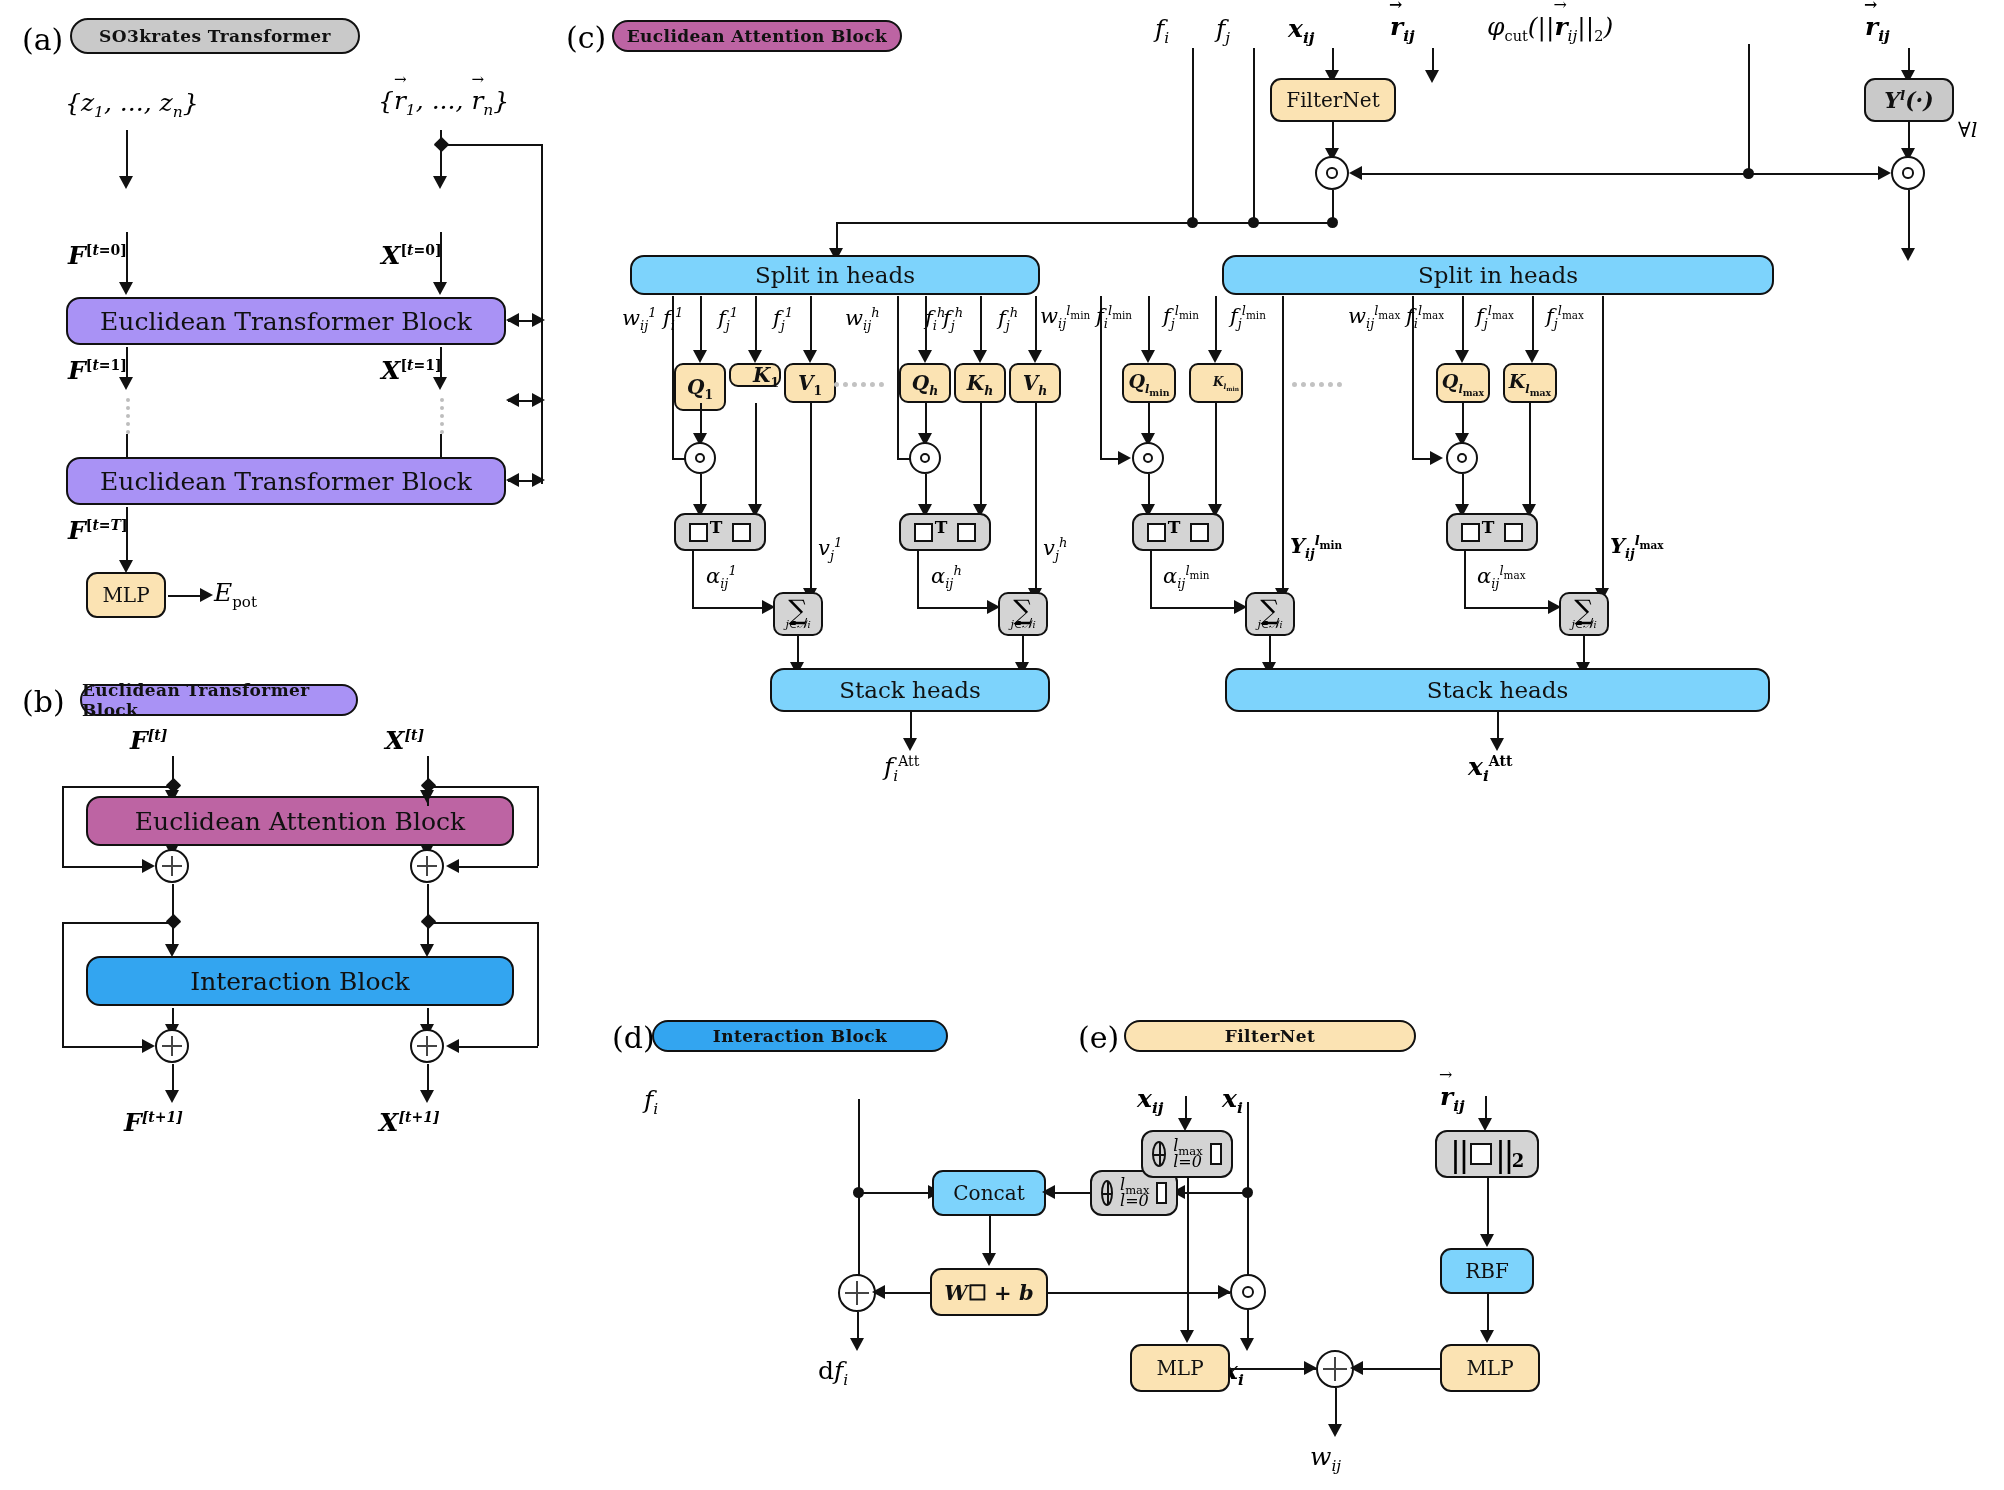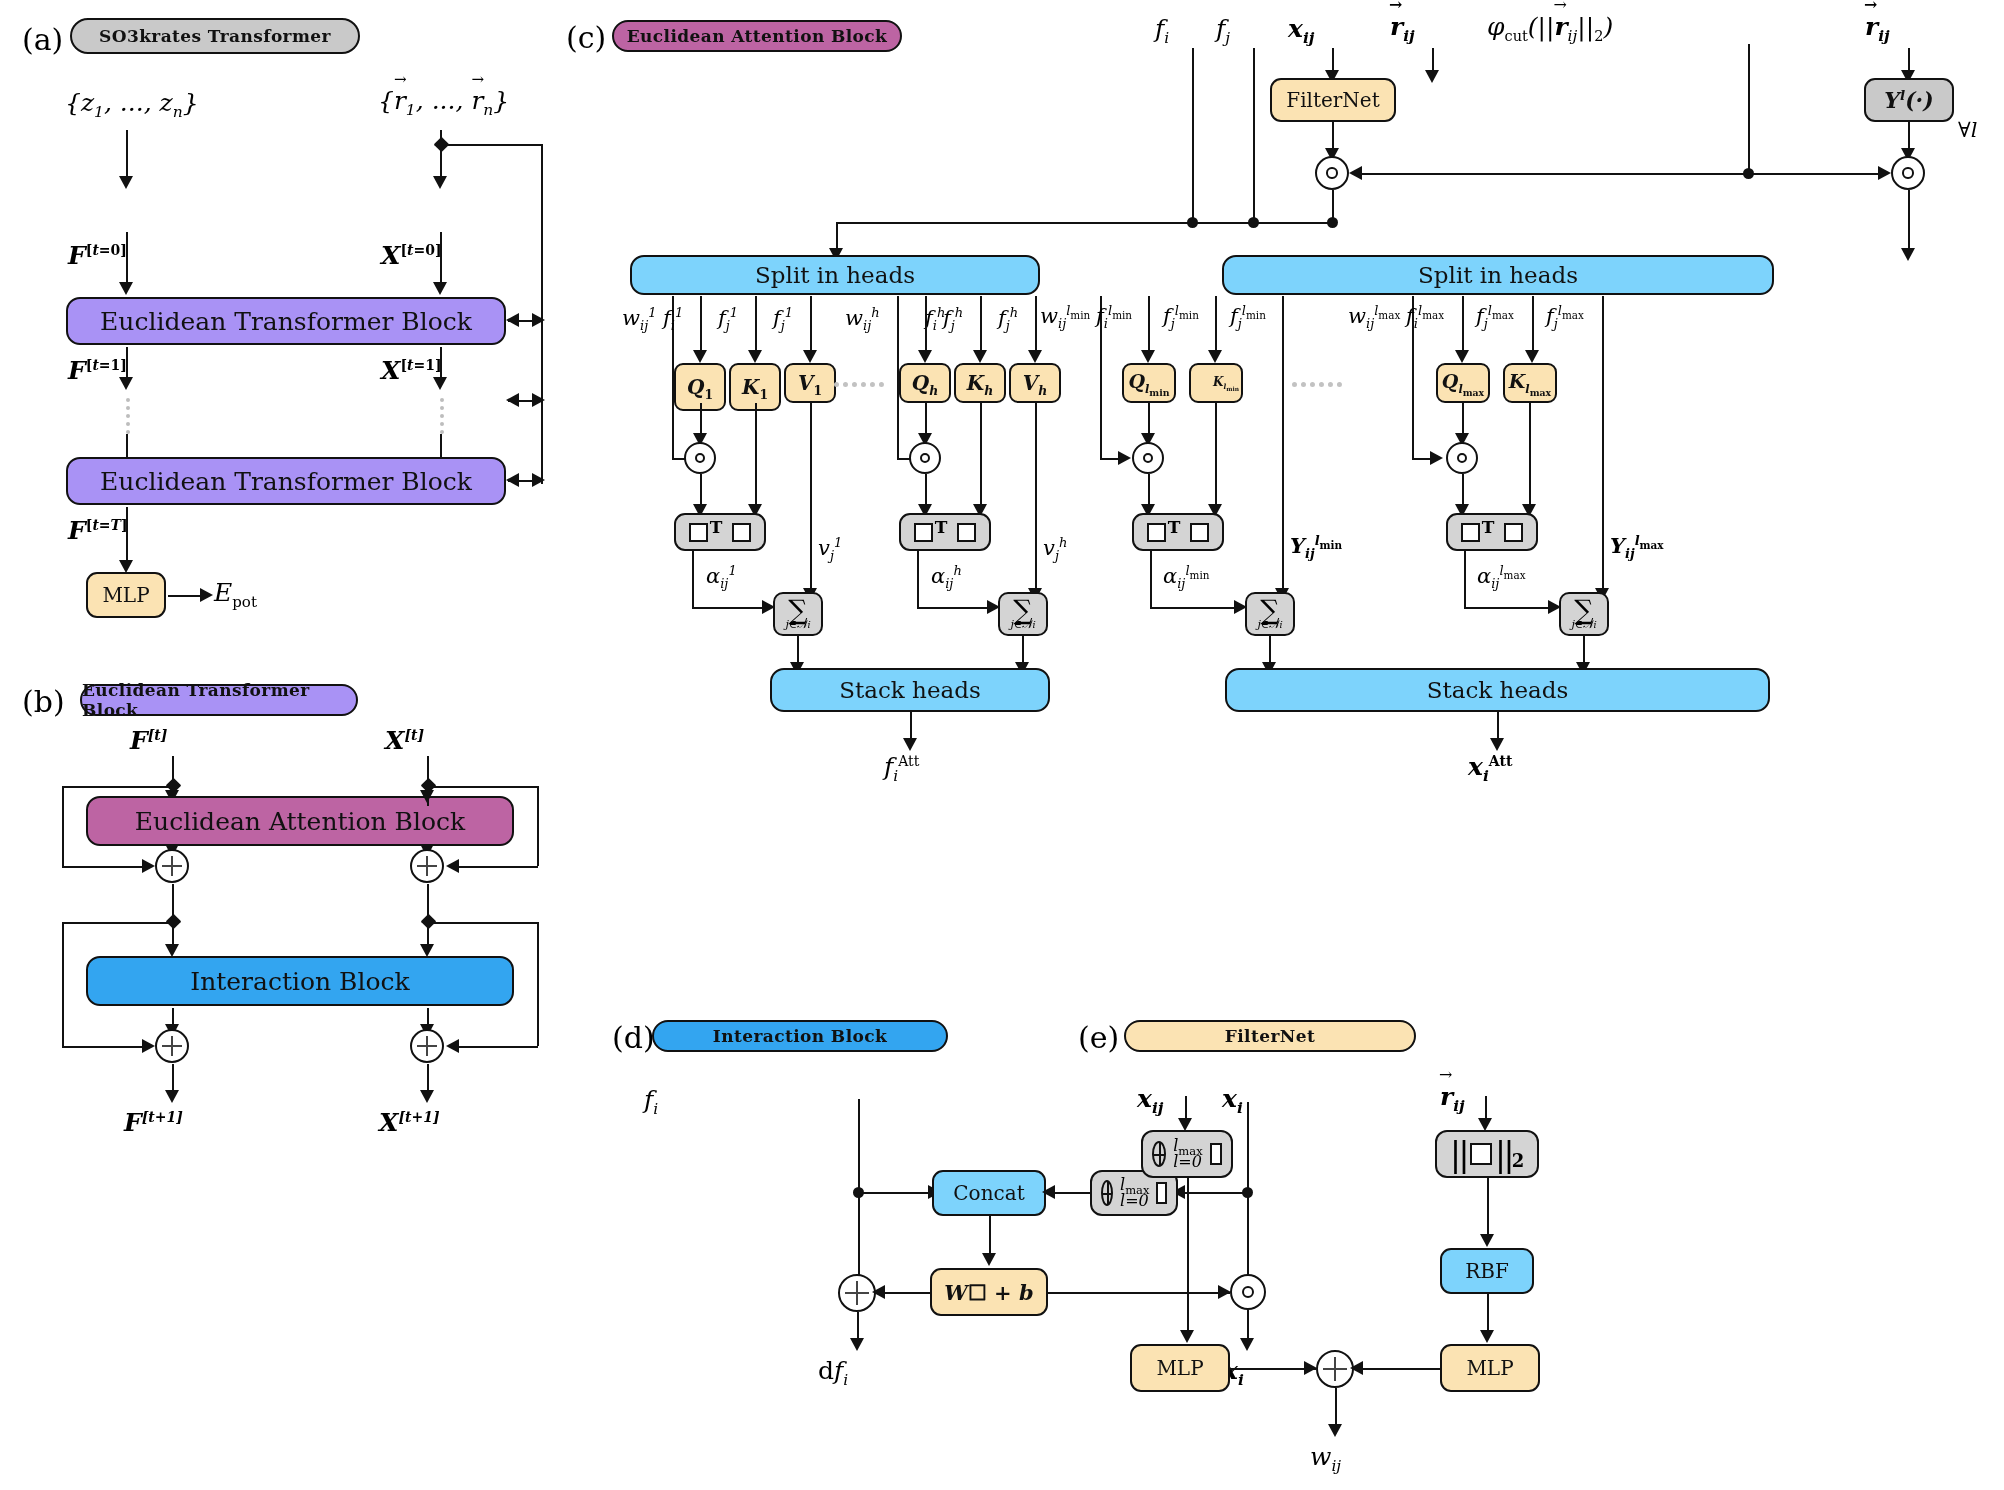--- a/index.html
+++ b/index.html
@@ -397,21 +397,21 @@
 <div class="vline thin" style="left:755px; top:296px; height:58px;"></div>
 <div class="ar-d" style="left:748px; top:350px;"></div>
 
 <div class="abs m sm" style="left:773px; top:308px;">f<sub>j</sub><sup>1</sup></div>
 <div class="vline thin" style="left:810px; top:296px; height:58px;"></div>
 <div class="ar-d" style="left:803px; top:350px;"></div>
 
 <div class="abs block tiny c-cream" style="left:674px; top:363px; width:52px; height:48px;">
   <span class="m b" style="font-size:20px;">Q<sub class="n" style="font-style:normal;font-size:.62em;">1</sub></span>
 </div>
-<div class="abs block tiny c-cream" style="left:729px; top:363px; width:52px; height:48px;">
+<div class="abs block tiny c-cream" style="left:729px; top:363px; width:52px; height:24px;justify-content:flex-end;">
   <span class="m b" style="font-size:20px;">K<sub class="n" style="font-style:normal;font-size:.62em;">1</sub></span>
 </div>
 <div class="abs block tiny c-cream" style="left:784px; top:363px; width:52px; height:40px;">
   <span class="m b" style="font-size:20px;">V<sub class="n" style="font-style:normal;font-size:.62em;">1</sub></span>
 </div>
 
 <div class="vline thin" style="left:700px; top:403px; height:38px;"></div>
 <div class="ar-d" style="left:693px; top:433px;"></div>
 <div class="opc" style="left:684px; top:442px; width:32px; height:32px;">
       <span class="inner-dot"></span>

